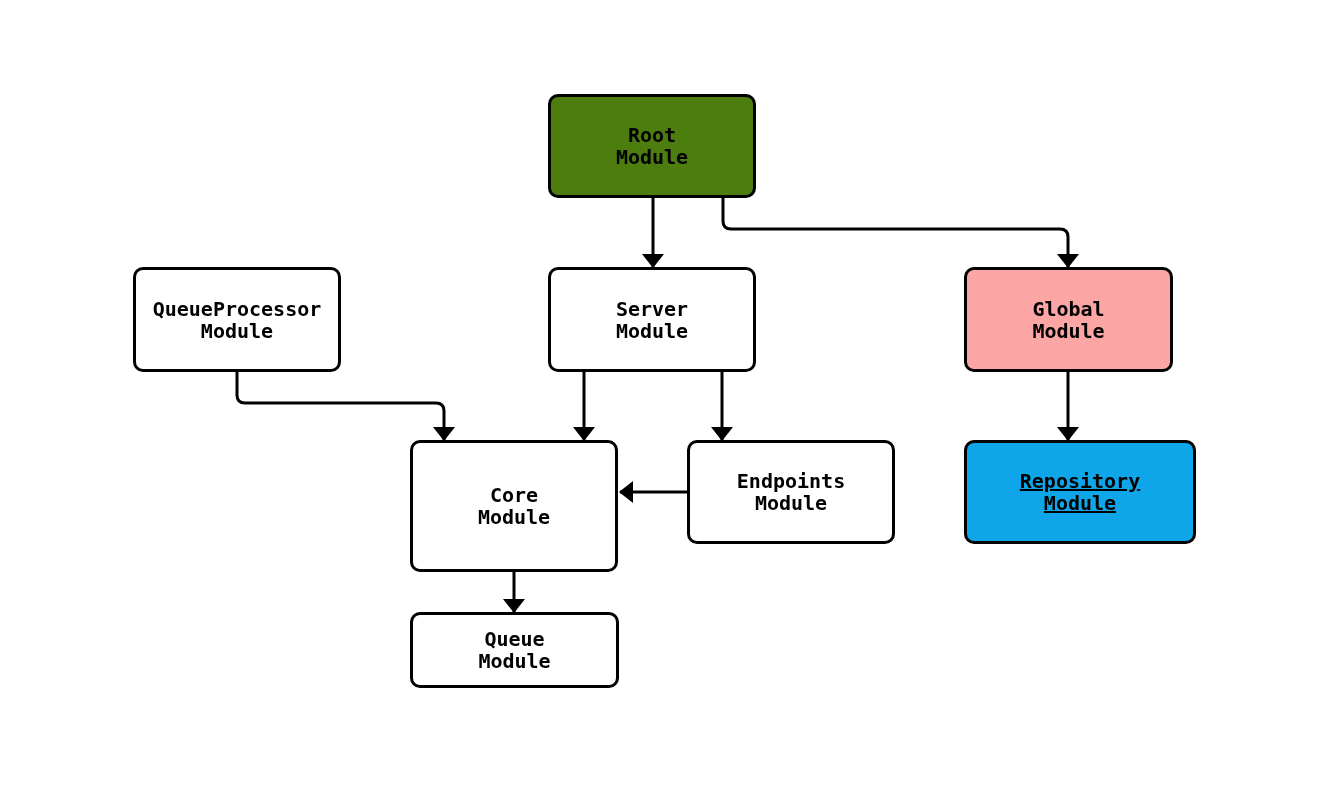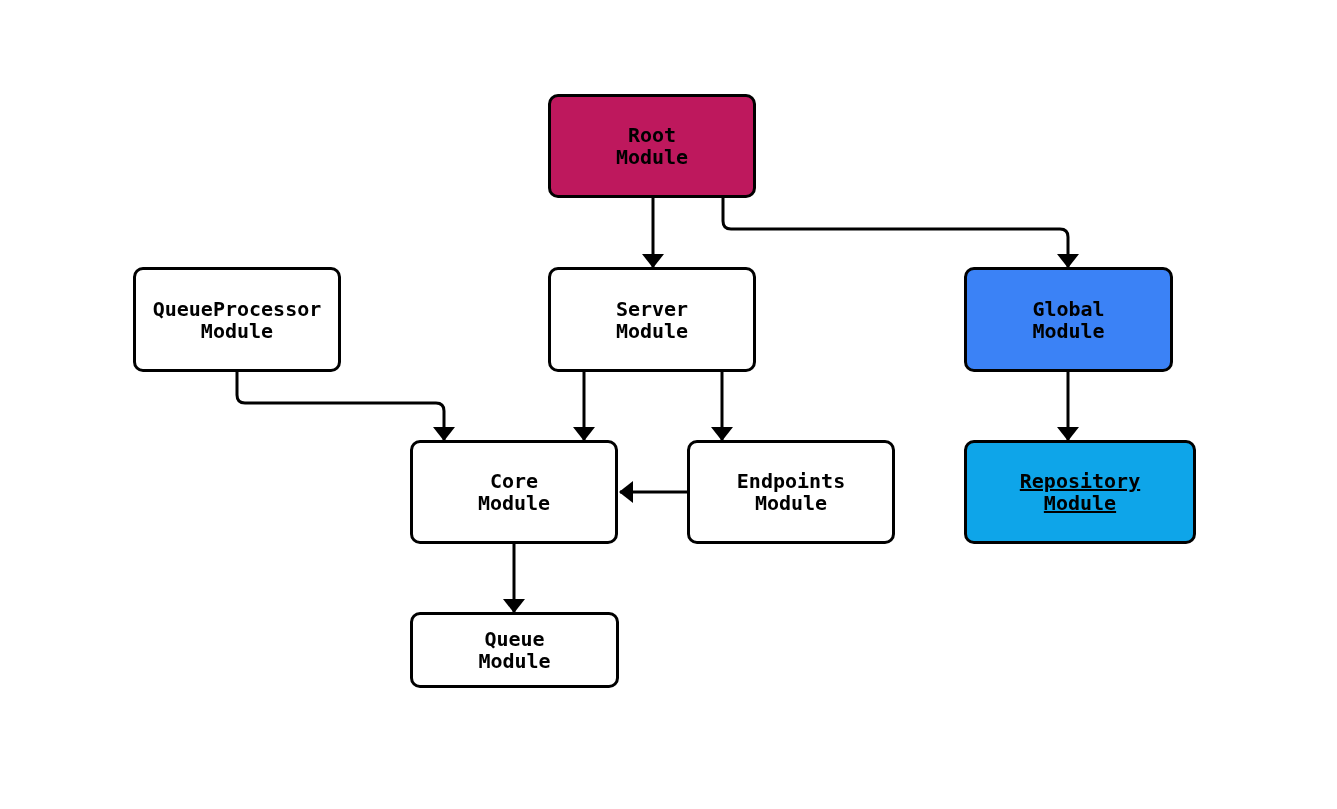--- a/index.html
+++ b/index.html
@@ -61,37 +61,37 @@
         <path class="edge" d="M723 198 L723 221 Q723 229 731 229 L1060 229 Q1068 229 1068 237 L1068 267" stroke="#000000" marker-end="url(#arrow)"></path>
         <path class="edge" d="M237 372 L237 395 Q237 403 245 403 L436 403 Q444 403 444 411 L444 440" stroke="#000000" marker-end="url(#arrow)"></path>
         <path class="edge" d="M584 372 L584 440" stroke="#000000" marker-end="url(#arrow)"></path>
         <path class="edge" d="M722 372 L722 440" stroke="#000000" marker-end="url(#arrow)"></path>
         <path class="edge" d="M687 492 L620 492" stroke="#000000" marker-end="url(#arrow)"></path>
         <path class="edge" d="M1068 372 L1068 440" stroke="#000000" marker-end="url(#arrow)"></path>
         <path class="edge" d="M514 544 L514 612" stroke="#000000" marker-end="url(#arrow)"></path>
       </g>
   </svg>
   <div id="nodes-layer">
-      <div class="node" style="left: 548px; top: 94px; width: 208px; height: 104px; background: #be185d; border-color: rgb(0, 0, 0);">
+      <div class="node" style="left: 548px; top: 94px; width: 208px; height: 104px; background: #4d7c0f; border-color: rgb(0, 0, 0);">
         <span class="node-label">Root
 Module</span>
       </div>
       <div class="node" style="left: 133px; top: 267px; width: 208px; height: 105px; background: rgb(255, 255, 255); border-color: rgb(0, 0, 0); align-items: center;">
         <span class="node-label">QueueProcessor
 Module</span>
       </div>
       <div class="node" style="left: 548px; top: 267px; width: 208px; height: 105px; background: rgb(255, 255, 255); border-color: rgb(0, 0, 0);">
         <span class="node-label">Server
 Module</span>
       </div>
-      <div class="node" style="left: 964px; top: 267px; width: 209px; height: 105px; background: #3b82f6; border-color: rgb(0, 0, 0);">
+      <div class="node" style="left: 964px; top: 267px; width: 209px; height: 105px; background: #fca5a5; border-color: rgb(0, 0, 0);">
         <span class="node-label">Global
 Module</span>
       </div>
-      <div class="node" style="left: 410px; top: 440px; width: 208px; height: 104px; background: rgb(255, 255, 255); border-color: rgb(0, 0, 0);">
+      <div class="node" style="left: 410px; top: 440px; width: 208px; height: 132px; background: rgb(255, 255, 255); border-color: rgb(0, 0, 0);">
         <span class="node-label">Core
 Module</span>
       </div>
       <div class="node" style="left: 687px; top: 440px; width: 208px; height: 104px; background: rgb(255, 255, 255); border-color: rgb(0, 0, 0);">
         <span class="node-label">Endpoints
 Module</span>
       </div>
       <div class="node" style="left: 964px; top: 440px; width: 232px; height: 104px; background: #0ea5e9; border-color: rgb(0, 0, 0); text-decoration: underline;">
         <span class="node-label">Repository
 Module</span>

